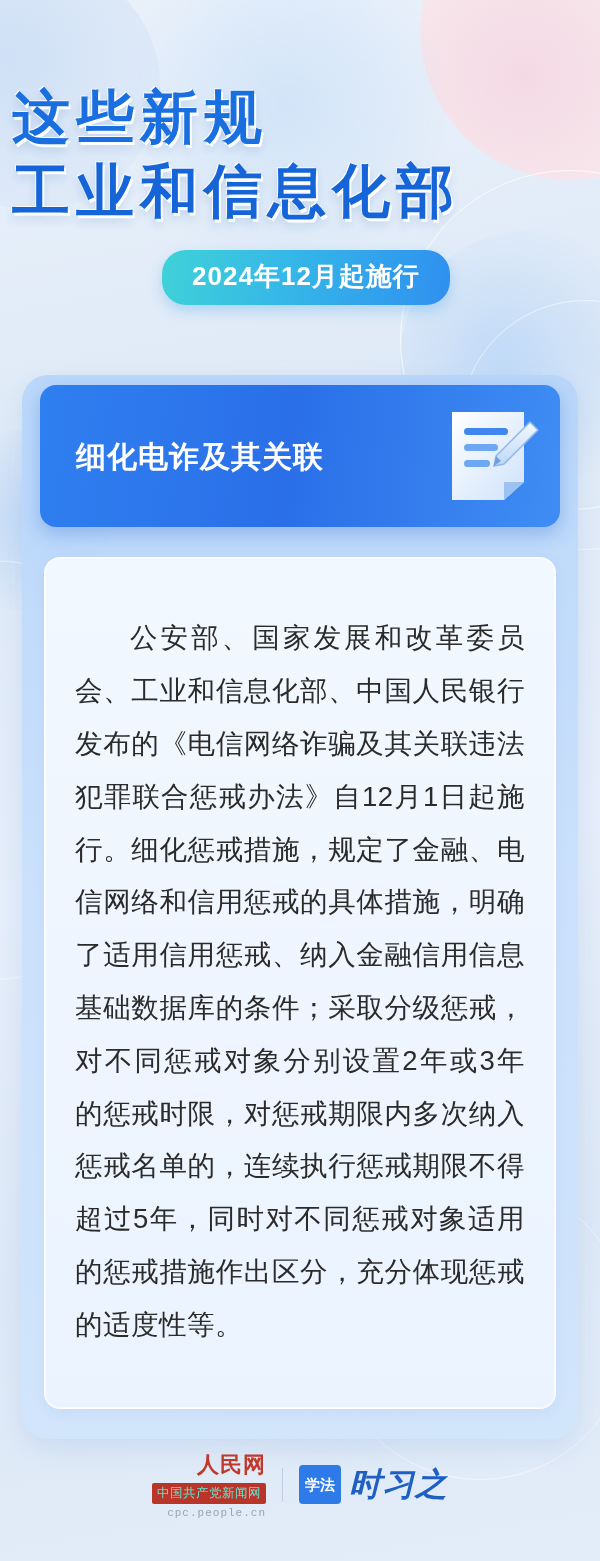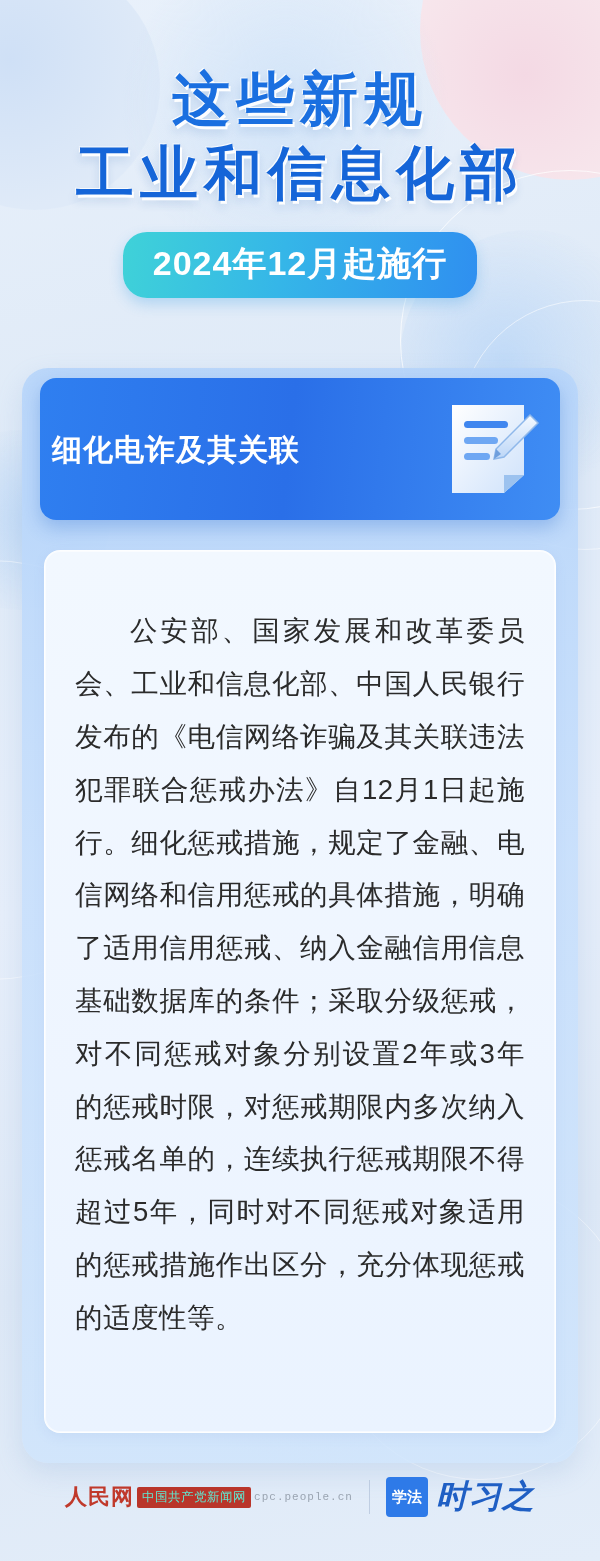--- a/index.html
+++ b/index.html
@@ -47,43 +47,43 @@
     border:1.5px solid rgba(255,255,255,.75);
   }
   .arc-1 { width:340px; height:340px; right:-140px; top:170px; }
   .arc-2 { width:250px; height:250px; right:-110px; top:300px; border-color:rgba(255,255,255,.55); }
   .arc-3 { width:420px; height:420px; left:-220px; top:560px; border-color:rgba(255,255,255,.5); }
   .arc-4 { width:300px; height:300px; left:330px; top:1180px; border-color:rgba(255,255,255,.5); }
 
   
   .header {
     position:relative;
-    padding-top:62px;
-    text-align:center;
+    padding-top:80px;
+    margin-left:12px;
   }
   .title-line {
     font-size:58px;
     font-weight:bold;
     letter-spacing:6px;
     color:#1a6fe0;
     line-height:1.28;
     text-shadow:
       2px 3px 0 rgba(255,255,255,.95),
       -1px -1px 0 rgba(255,255,255,.8),
       0 6px 10px rgba(30,90,170,.18);
   }
   .title-line.l2 { color:#1565d8; }
   .subtitle-wrap { margin-top:22px; display:flex; justify-content:center; }
   .subtitle {
     display:inline-block;
     padding:9px 30px 11px;
     border-radius:24px;
     background:linear-gradient(100deg,#3fd2d8 0%, #35b6e8 45%, #2f8ff0 100%);
     color:#ffffff;
-    font-size:34px;
+    font-size:26px;
     font-weight:bold;
     letter-spacing:1px;
     box-shadow:0 6px 14px rgba(45,150,225,.28);
   }
 
   
   .card-outer {
     position:relative;
     margin:70px 22px 0 22px;
     border-radius:26px;
@@ -91,21 +91,21 @@
     padding:18px 22px 30px 22px;
     box-shadow:0 10px 26px rgba(120,160,210,.2);
   }
   .banner {
     position:relative;
     margin:-8px -4px 0 -4px;
     border-radius:16px;
     background:linear-gradient(96deg,#2f7ff0 0%, #2a6fe8 48%, #3f8df4 100%);
     box-shadow:0 8px 18px rgba(40,105,205,.3);
     min-height:142px;
-    padding:26px 140px 26px 12px;
+    padding:26px 140px 26px 36px;
     display:flex;
     align-items:center;
     overflow:hidden;
   }
   .banner-title {
     color:#ffffff;
     font-size:30px;
     font-weight:bold;
     line-height:1.45;
     letter-spacing:1px;
@@ -116,42 +116,42 @@
     transform:translateY(-50%);
     width:104px; height:104px;
   }
 
   .body-box {
     margin-top:30px;
     border-radius:16px;
     background:linear-gradient(180deg,#f2f8ff 0%, #eef5ff 60%, #eaf3ff 100%);
     border:1px solid rgba(255,255,255,.9);
     box-shadow:inset 0 0 0 1px rgba(255,255,255,.6), 0 4px 12px rgba(120,160,210,.12);
-    padding:54px 30px 87px 30px;
+    padding:54px 30px 56px 30px;
     min-height:740px;
   }
   .body-text {
     font-size:27.5px;
     line-height:1.92;
     color:#2b2b2b;
     text-indent:2em;
     text-align:justify;
     letter-spacing:0.5px;
   }
 
   
   .footer {
     position:absolute;
     left:0; right:0; bottom:42px;
     display:flex;
     align-items:center;
     justify-content:center;
     gap:16px;
   }
-  .logo-people { display:flex; flex-direction:row; align-items:center; gap:3px; }
+  .logo-people { display:flex; flex-direction:column; align-items:flex-end; gap:3px; }
   .logo-people .pp-main {
     display:flex; align-items:center; gap:5px;
     color:#c0392b; font-weight:bold; font-size:22px; letter-spacing:1px;
   }
   .logo-people .pp-bar {
     background:#b9352a; color:#5eead4; font-size:12.5px;
     padding:2px 5px; letter-spacing:.5px; border-radius:2px;
   }
   .logo-people .pp-url {
     color:#9aa4b1; font-size:11px;

